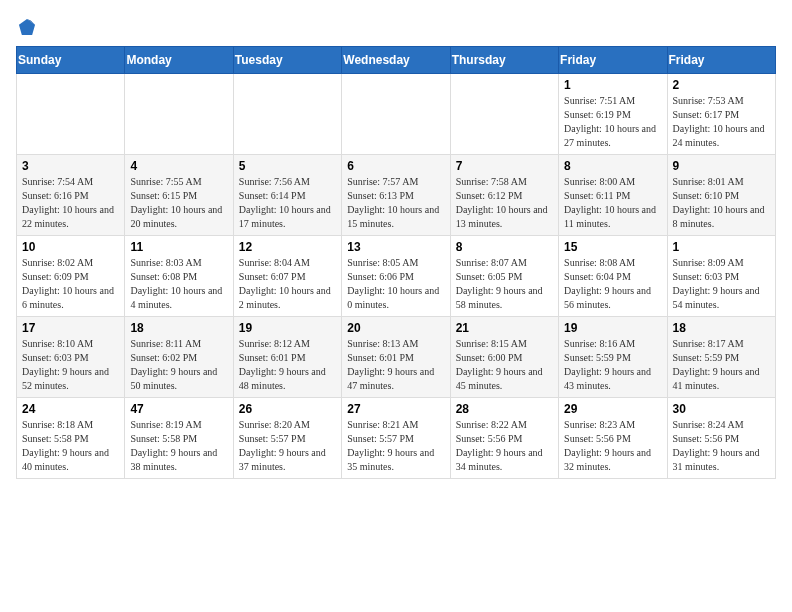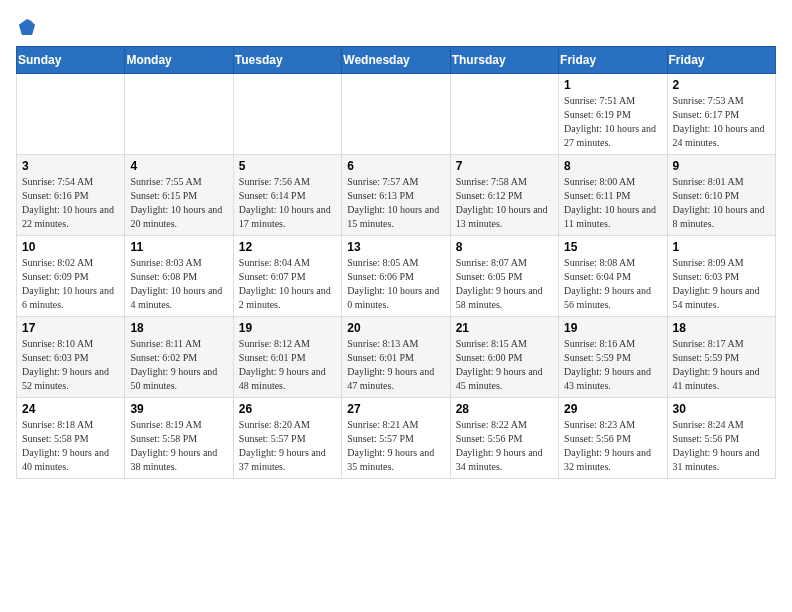--- a/index.html
+++ b/index.html
@@ -210,21 +210,21 @@
           <span class="day-number">18</span>
           <div class="day-info">Sunrise: 8:17 AM<br>Sunset: 5:59 PM<br>Daylight: 9 hours and 41 minutes.</div>
         </td>
       </tr>
       <tr>
         <td>
           <span class="day-number">24</span>
           <div class="day-info">Sunrise: 8:18 AM<br>Sunset: 5:58 PM<br>Daylight: 9 hours and 40 minutes.</div>
         </td>
         <td>
-          <span class="day-number">39</span>
+          <span class="day-number">47</span>
           <div class="day-info">Sunrise: 8:19 AM<br>Sunset: 5:58 PM<br>Daylight: 9 hours and 38 minutes.</div>
         </td>
         <td>
           <span class="day-number">26</span>
           <div class="day-info">Sunrise: 8:20 AM<br>Sunset: 5:57 PM<br>Daylight: 9 hours and 37 minutes.</div>
         </td>
         <td>
           <span class="day-number">27</span>
           <div class="day-info">Sunrise: 8:21 AM<br>Sunset: 5:57 PM<br>Daylight: 9 hours and 35 minutes.</div>
         </td>

